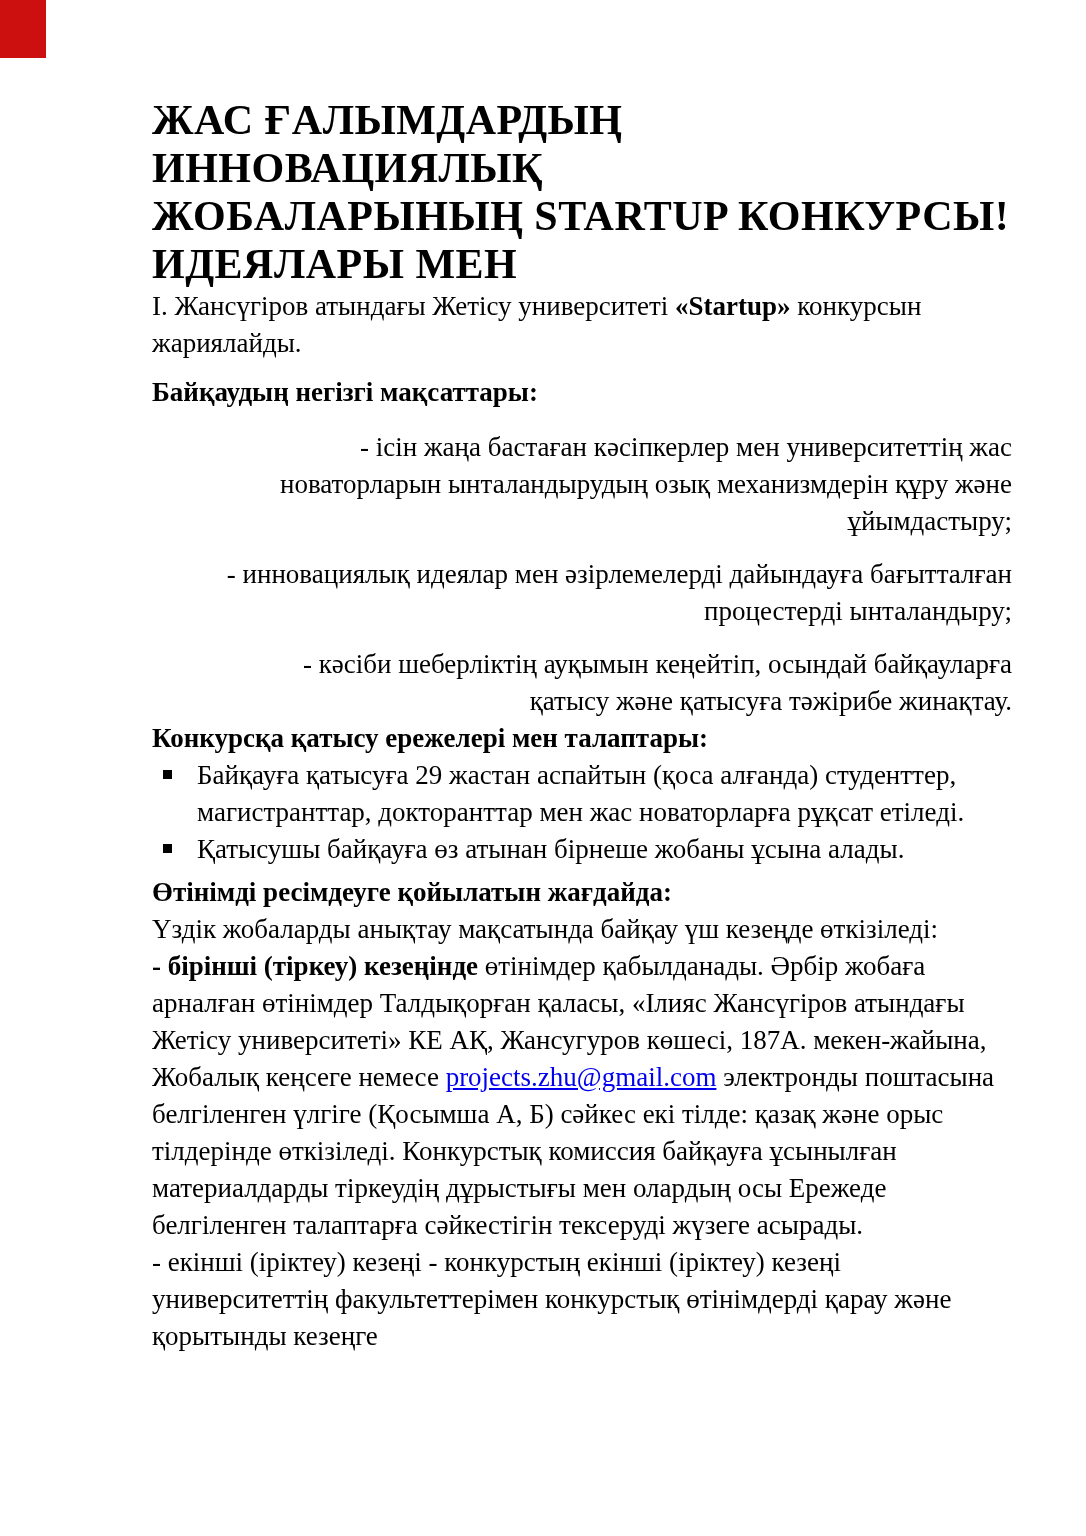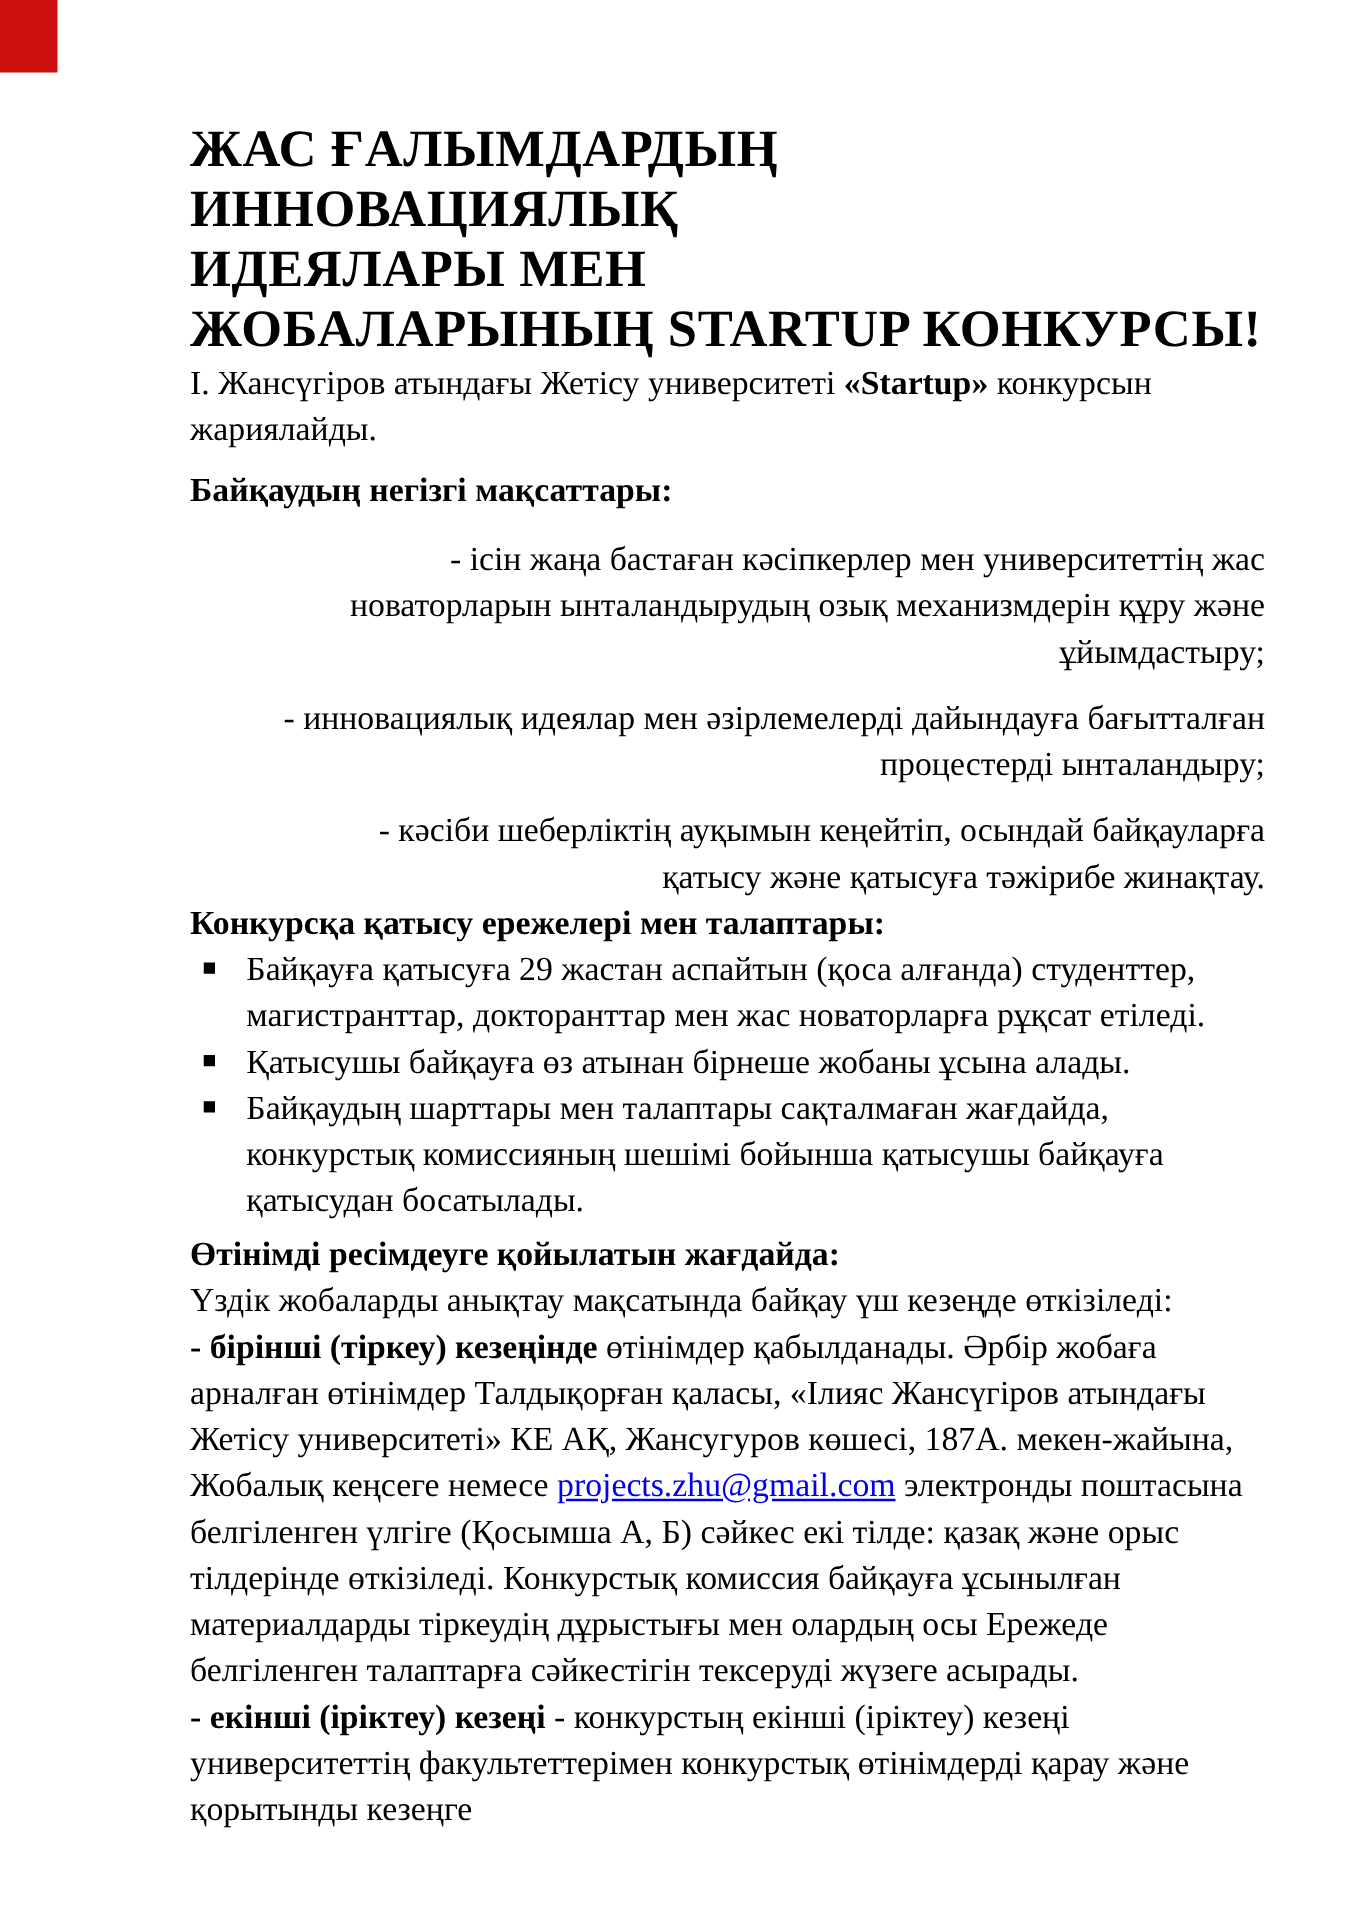--- a/index.html
+++ b/index.html
@@ -60,44 +60,43 @@
 <body>
 
 <div class="page">
 
   <div class="corner-mark"></div>
 
   <div class="content">
 
     <h1 class="doc-title">
       <div>ЖАС ҒАЛЫМДАРДЫҢ ИННОВАЦИЯЛЫҚ</div>
+      <div>ЖОБАЛАРЫНЫҢ STARTUP КОНКУРСЫ!</div>
       <div>ИДЕЯЛАРЫ МЕН</div>
-      <div>ЖОБАЛАРЫНЫҢ STARTUP КОНКУРСЫ!</div>
     </h1>
 
     <p class="intro para"><span>І. Жансүгіров атындағы Жетісу университеті </span><span style="font-weight: bold;">«Startup»</span><span>  конкурсын жариялайды.</span></p>
 
     <p class="section-heading">Байқаудың негізгі мақсаттары:</p>
 
     <ul class="goals-list">
       <li>- ісін жаңа бастаған кәсіпкерлер мен университеттің жас новаторларын ынталандырудың озық механизмдерін құру және ұйымдастыру;</li>
       <li>- инновациялық идеялар мен әзірлемелерді дайындауға бағытталған процестерді ынталандыру;</li>
       <li>- кәсіби шеберліктің ауқымын кеңейтіп, осындай байқауларға қатысу және қатысуға тәжірибе жинақтау.</li>
     </ul>
 
     <p class="section-heading rules-heading">Конкурсқа қатысу ережелері мен талаптары:</p>
 
     <ul class="rules-list">
       <li>Байқауға қатысуға 29 жастан аспайтын (қоса алғанда) студенттер, магистранттар, докторанттар мен жас новаторларға  рұқсат етіледі.</li>
       <li>Қатысушы байқауға өз атынан бірнеше жобаны ұсына алады.</li>
-      <li>Байқаудың шарттары мен талаптары сақталмаған жағдайда, конкурстық комиссияның шешімі бойынша қатысушы байқауға қатысудан босатылады.</li>
     </ul>
 
     <p class="application-heading">Өтінімді ресімдеуге қойылатын жағдайда:</p>
 
     <p class="para">Үздік жобаларды анықтау мақсатында байқау үш кезеңде өткізіледі:</p>
 
     <p class="para"><span style="font-weight: bold;">- бірінші (тіркеу) кезеңінде</span><span> өтінімдер қабылданады. Әрбір жобаға арналған өтінімдер Талдықорған қаласы, «Ілияс Жансүгіров атындағы Жетісу университеті» КЕ АҚ, Жансугуров көшесі, 187А. мекен-жайына, Жобалық кеңсеге немесе </span><a href="#" class="email-link">projects.zhu@gmail.com</a><span> электронды поштасына белгіленген үлгіге (Қосымша А, Б) сәйкес екі тілде: қазақ және орыс тілдерінде өткізіледі. Конкурстық комиссия байқауға ұсынылған материалдарды тіркеудің дұрыстығы мен олардың осы Ережеде белгіленген талаптарға сәйкестігін тексеруді жүзеге асырады.</span></p>
 
-    <p class="para"><span style="font-weight: bold;">- екінші (іріктеу) кезеңі</span><span> - конкурстың екінші (іріктеу) кезеңі университеттің факультеттерімен конкурстық өтінімдерді қарау және қорытынды кезеңге</span></p>
+    <p class="para"><span style="font-weight: normal;">- екінші (іріктеу) кезеңі</span><span> - конкурстың екінші (іріктеу) кезеңі университеттің факультеттерімен конкурстық өтінімдерді қарау және қорытынды кезеңге</span></p>
 
   </div>
 </div>
 
 </body></html>

